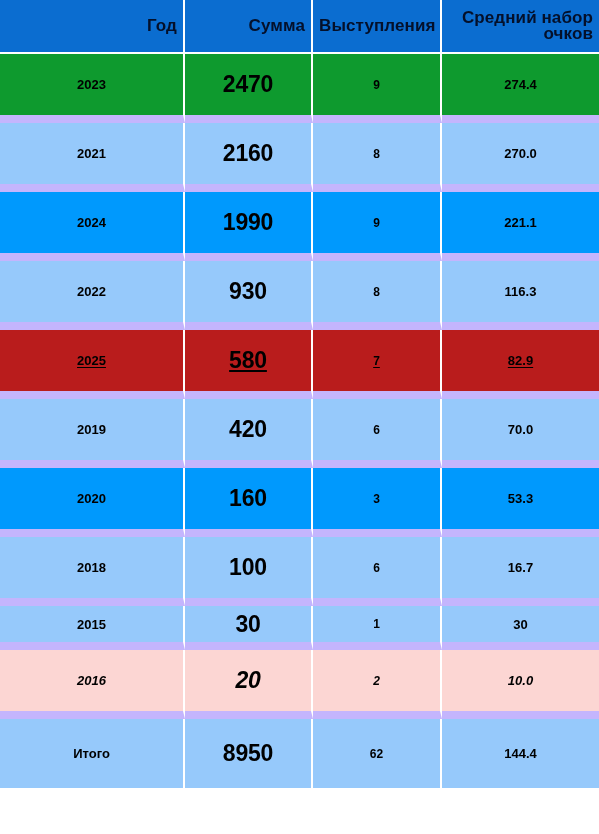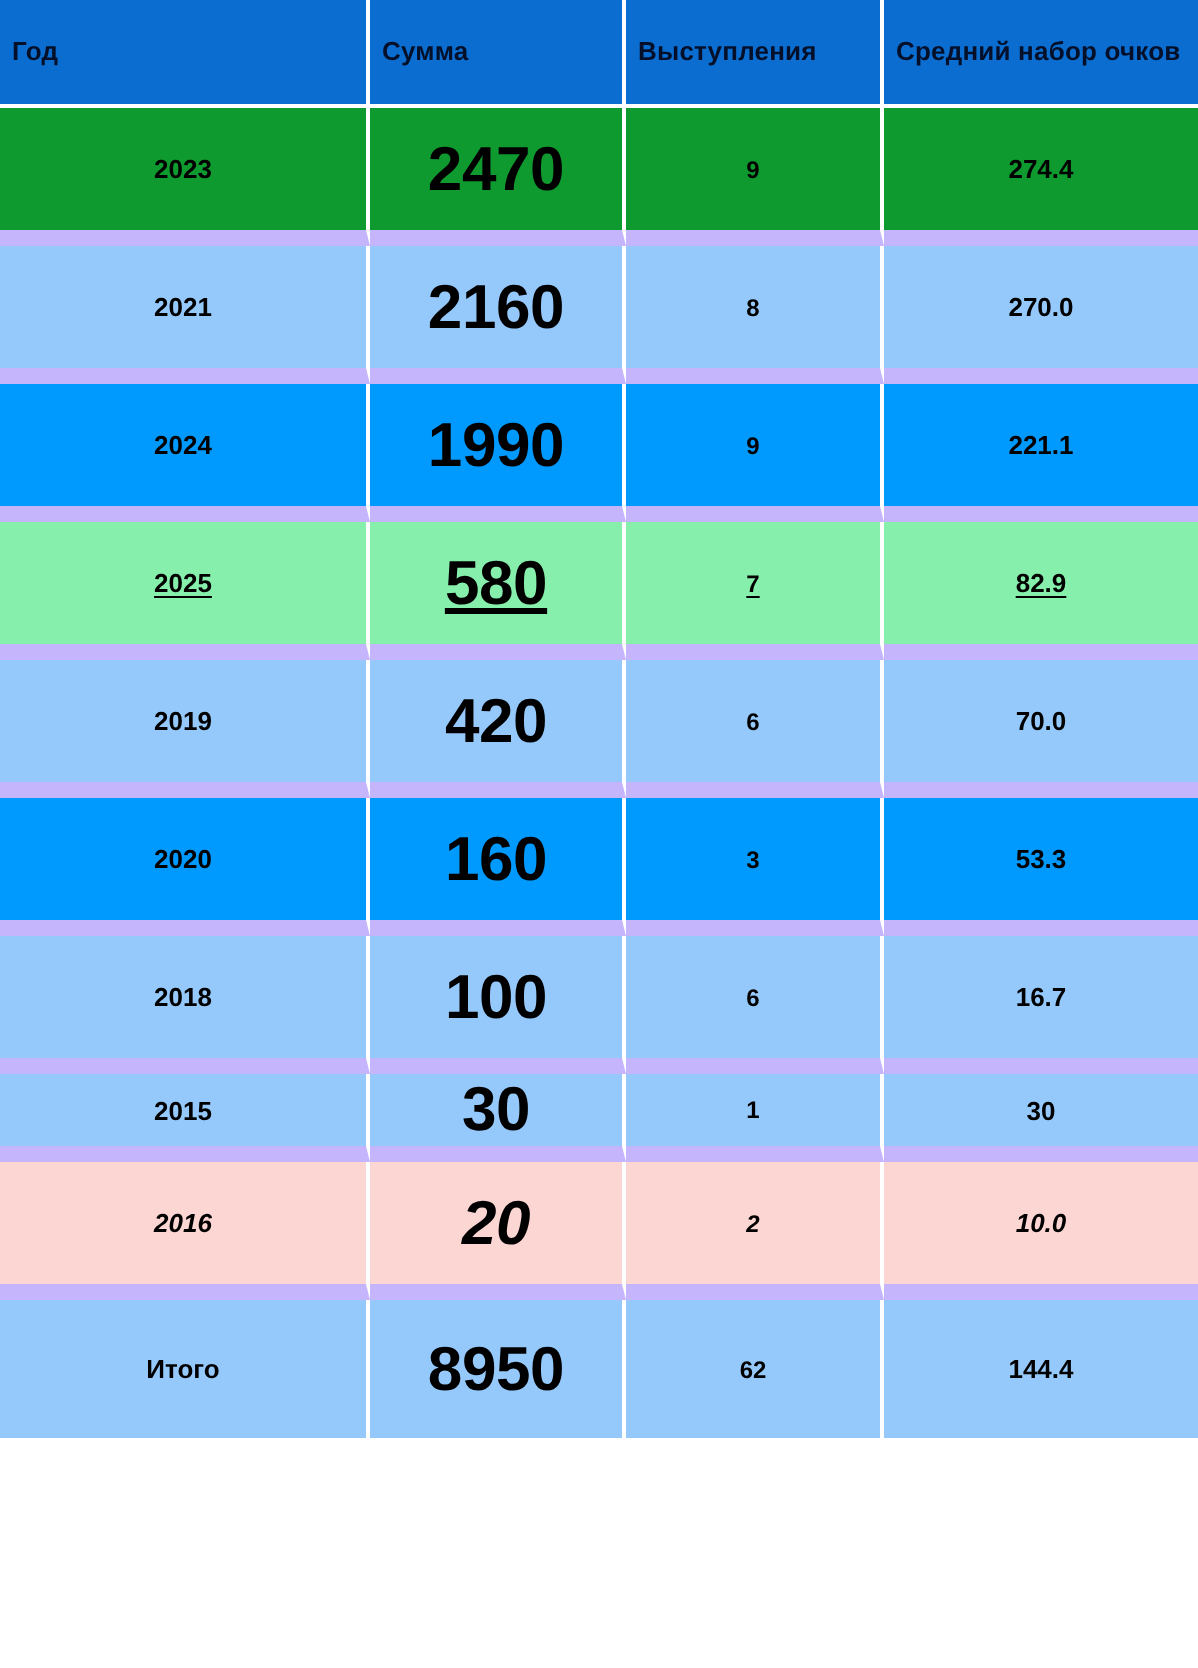--- a/index.html
+++ b/index.html
@@ -26,24 +26,24 @@
 
   col.col-year  { width: 185px; }
   col.col-sum   { width: 128px; }
   col.col-perf  { width: 129px; }
   col.col-avg   { width: 157px; }
 
   
   thead th {
     background: #0B6DD0;
     color: #04102a;
-    font-size: 13px;
+    font-size: 17px;
     font-weight: bold;
     line-height: 16px;
-    text-align: left;
+    text-align: right;
     vertical-align: middle;
     height: 54px;
     padding: 2px 6px;
     border-right: 2px solid #ffffff;
     border-bottom: 2px solid #ffffff;
     box-sizing: border-box;
     letter-spacing: 0.1px;
   }
   thead th:last-child { border-right: none; }
 
@@ -57,29 +57,29 @@
     border-right: 2px solid #ffffff;
     border-bottom: 8px solid #c4b5fd;
     box-sizing: border-box;
     white-space: nowrap;
   }
   tbody td:last-child { border-right: none; }
   tbody tr:last-child td { border-bottom: none; }
 
   
   td.c-year { font-size: 13px; font-weight: bold; }
-  td.c-sum  { font-size: 31px; font-weight: bold; letter-spacing: -0.2px; }
+  td.c-sum  { font-size: 23px; font-weight: bold; letter-spacing: -0.2px; }
   td.c-perf { font-size: 12px; font-weight: bold; }
   td.c-avg  { font-size: 13px; font-weight: bold; }
 
   
   tr.theme-green    td { background: #0E9A2E; }
   tr.theme-lightblue td { background: #96C9FB; }
   tr.theme-blue     td { background: #0099FD; }
-  tr.theme-mauve    td { background: #86efac; margin-top: 19px; }
+  tr.theme-mauve    td { background: #b91c1c; margin-top: 19px; }
   tr.theme-pink     td { background: #FCD6D3; font-style: italic; }
 
   
   tr.row-underline td > span { text-decoration: underline; text-underline-offset: 2px; }
 
   
   tr.row-short td { height: 44px; }
 
   
   tr.row-total td { height: 69px; }
@@ -114,20 +114,26 @@
         <td class="c-sum"><span>2160</span></td>
         <td class="c-perf"><span>8</span></td>
         <td class="c-avg"><span>270.0</span></td>
       </tr>
       <tr class="theme-blue">
         <td class="c-year"><span>2024</span></td>
         <td class="c-sum"><span>1990</span></td>
         <td class="c-perf"><span>9</span></td>
         <td class="c-avg"><span>221.1</span></td>
       </tr>
+      <tr class="theme-lightblue">
+        <td class="c-year"><span>2022</span></td>
+        <td class="c-sum"><span>930</span></td>
+        <td class="c-perf"><span>8</span></td>
+        <td class="c-avg"><span>116.3</span></td>
+      </tr>
       <tr class="theme-mauve row-underline">
         <td class="c-year"><span>2025</span></td>
         <td class="c-sum"><span>580</span></td>
         <td class="c-perf"><span>7</span></td>
         <td class="c-avg"><span>82.9</span></td>
       </tr>
       <tr class="theme-lightblue">
         <td class="c-year"><span>2019</span></td>
         <td class="c-sum"><span>420</span></td>
         <td class="c-perf"><span>6</span></td>

